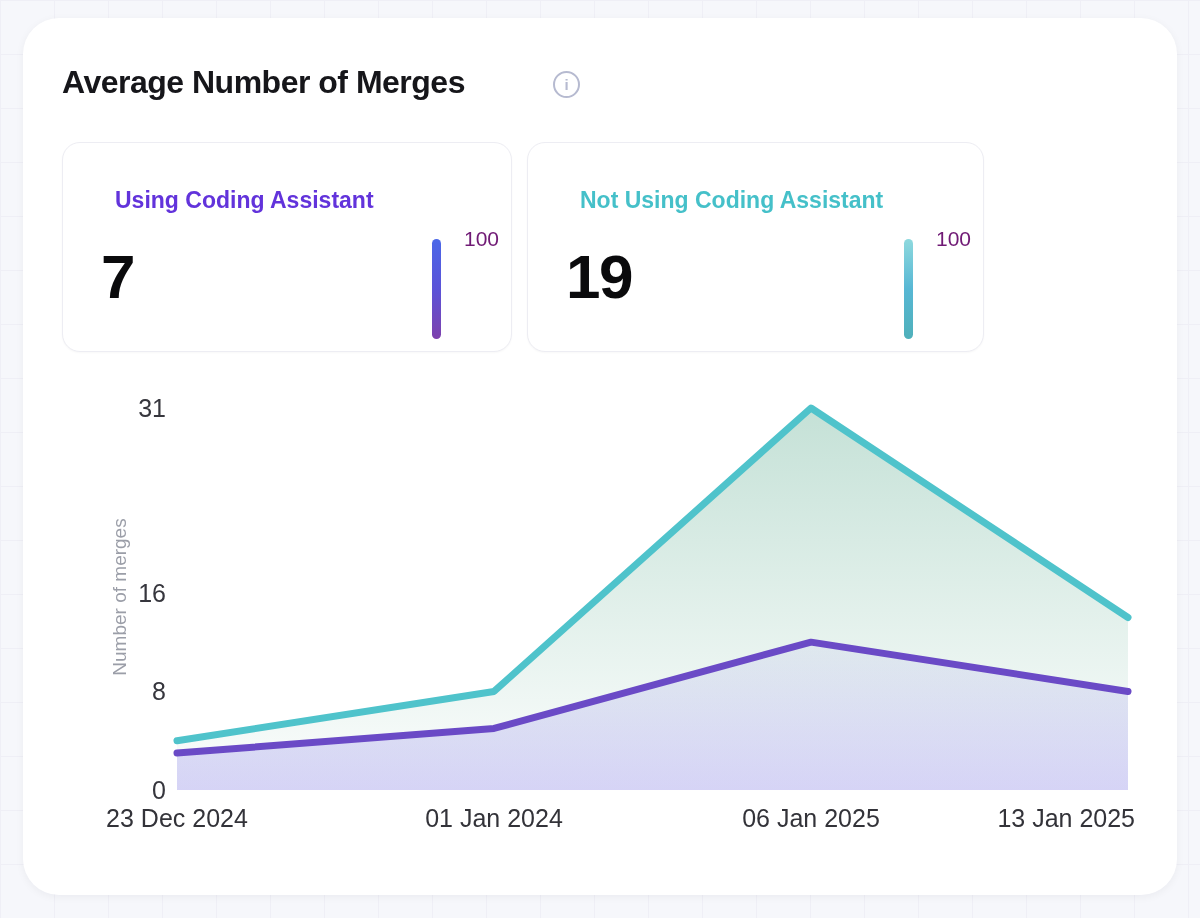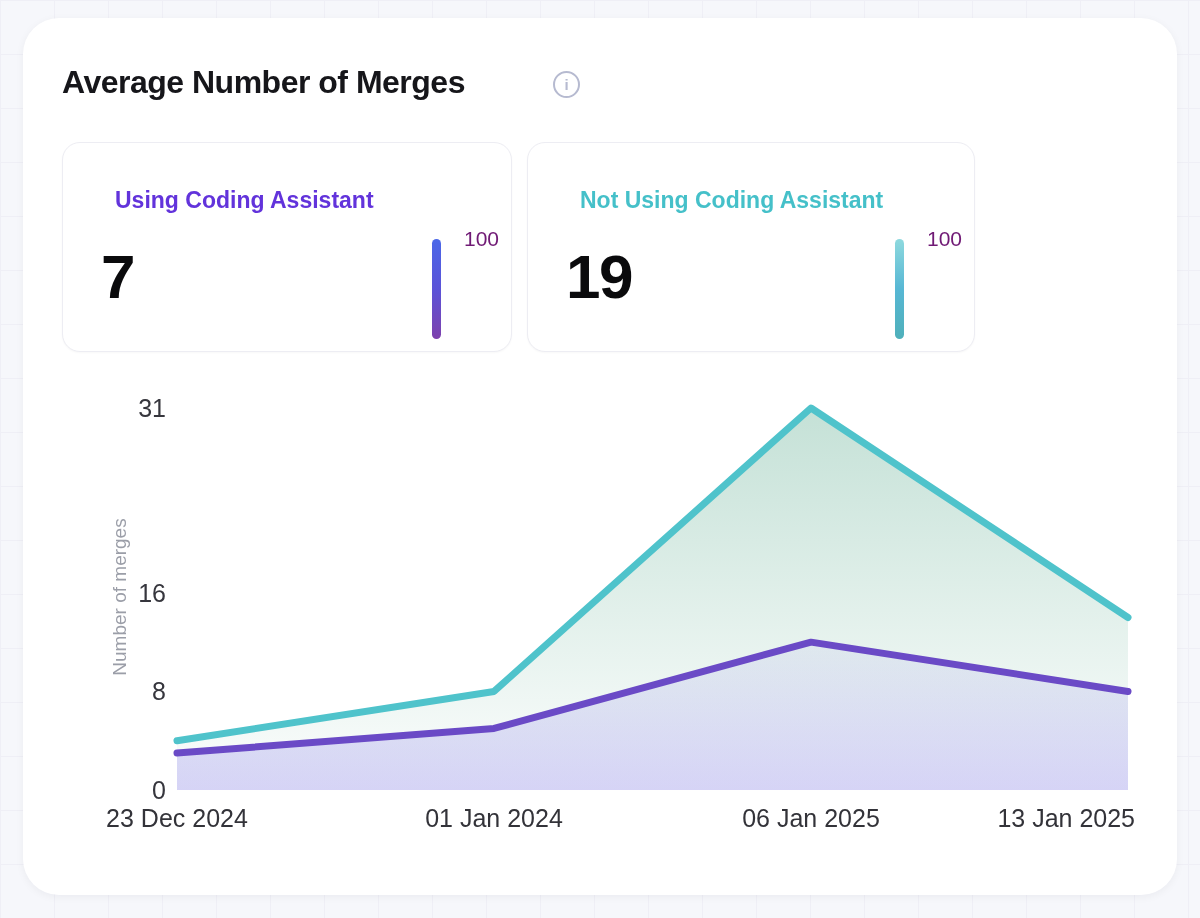--- a/index.html
+++ b/index.html
@@ -27,21 +27,21 @@
     color:#b6bad0;font-size:15px;font-weight:600;line-height:1;
     display:flex;align-items:center;justify-content:center;
     cursor:pointer;user-select:none;
   }
   .stat-card{
     position:absolute;top:124px;height:208px;background:#ffffff;
     border:1px solid #ededf3;border-radius:18px;
     box-shadow:0 1px 2px rgba(16,24,40,0.03);
   }
   .stat-card.c0{left:39px;width:448px;}
-  .stat-card.c1{left:504px;width:446px;}
+  .stat-card.c1{left:504px;width:446px;padding-left:9px;}
   .stat-label{position:absolute;left:52px;top:34px;font-size:23px;font-weight:700;margin-top:10px;}
   .stat-value{
     position:absolute;left:38px;top:98px;font-size:62px;font-weight:800;
     color:#0a0a0c;letter-spacing:-1.5px;
   }
   .stat-bar{
     position:absolute;right:70px;top:96px;width:9px;height:100px;border-radius:5px;
   }
   .stat-scale{position:absolute;right:12px;top:84px;font-size:21px;color:#701a75;}
   #chart-svg{position:absolute;left:0;top:378px;width:1200px;height:500px;}

